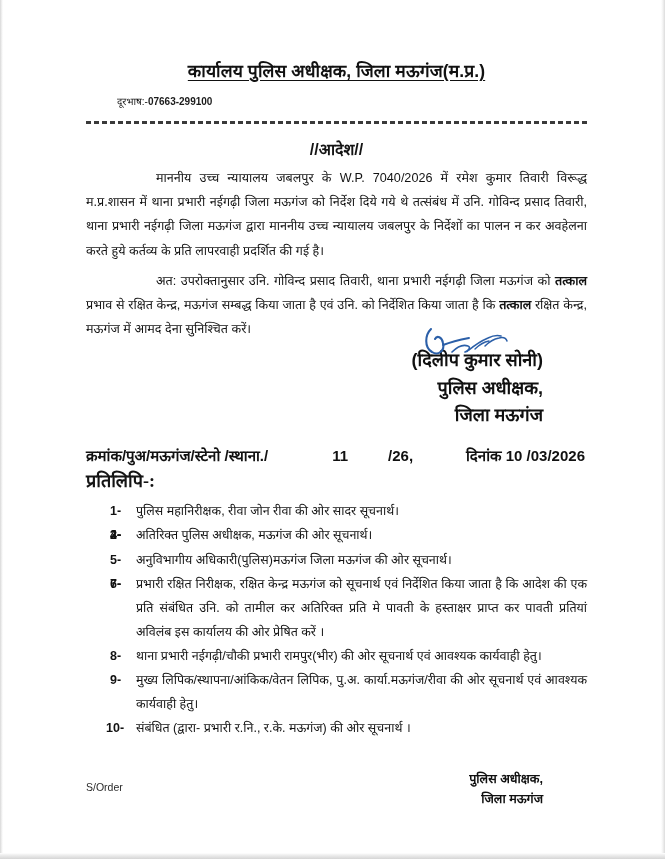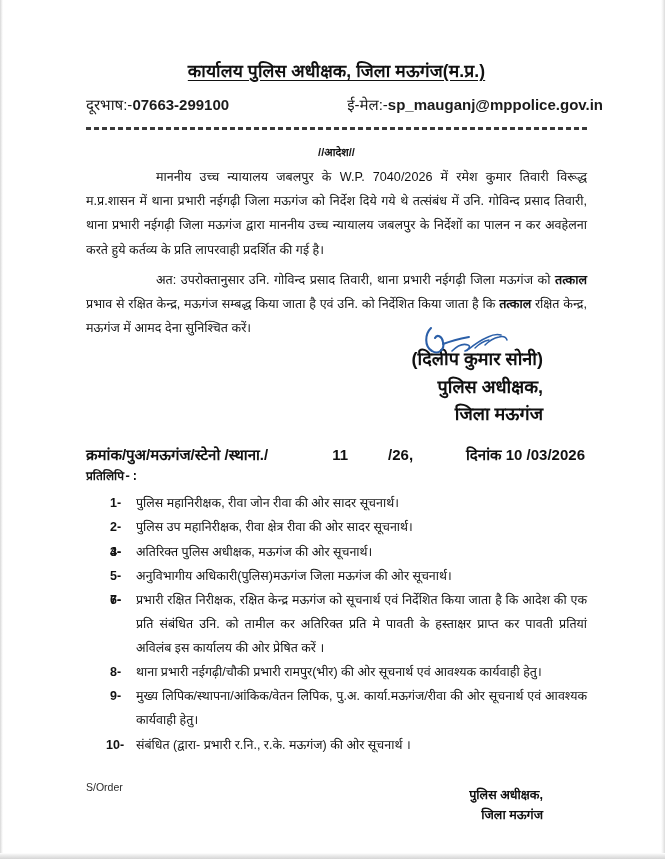--- a/index.html
+++ b/index.html
@@ -65,22 +65,23 @@
     text-decoration: underline;
     text-underline-offset: 3px;
     color: #111;
   }
   .contact-row {
     display: flex;
     justify-content: flex-start;
     align-items: center;
     margin-top: 12px;
     font-family: "Liberation Sans", "DejaVu Sans", sans-serif;
-    font-size: 15px;
+    font-size: 10px;
     color: #1b1b1b;
+    margin-left: 31px;
   }
   .contact-phone {
     font-weight: bold;
     white-space: nowrap;
   }
   .contact-phone .lbl { font-weight: normal; }
   .contact-email {
     font-weight: bold;
     white-space: nowrap;
     margin-left: 118px;
@@ -93,21 +94,21 @@
     width: 100%;
     background-image: repeating-linear-gradient(
       to right, #3a3a3a 0px, #3a3a3a 5px, transparent 5px, transparent 8px);
   }
 
   
   .aadesh {
     text-align: center;
     font-family: "Liberation Sans", "DejaVu Sans", sans-serif;
     font-weight: bold;
-    font-size: 11px;
+    font-size: 16px;
     margin-top: 14px;
   }
 
   .body-para {
     margin-top: 6px;
     font-family: "Liberation Sans", "DejaVu Sans", sans-serif;
     font-size: 12.6px;
     line-height: 1.92;
     text-align: justify;
     text-justify: inter-word;
@@ -148,22 +149,22 @@
     font-size: 15px;
     font-weight: bold;
     color: #111;
   }
   .ref-left { white-space: nowrap; }
   .ref-num { margin-left: 64px; text-align: right; }
   .ref-slash { margin-left: 40px; }
   .ref-date { margin-left: auto; white-space: nowrap; padding-right: 2px; }
   .pratilipi {
     margin-top: 3px;
-    font-family: Liberation Mono, monospace;
-    font-size: 12px;
+    font-family: Liberation Serif, serif;
+    font-size: 18px;
     font-weight: bold;
   }
 
   
   ol.copy-list {
     list-style: none;
     margin: 7px 0 0 0;
     padding: 0 0 0 24px;
   }
   ol.copy-list > li {
@@ -220,21 +221,20 @@
   <div id="edge-left"></div>
   <div id="edge-right"></div>
   <div id="edge-bottom"></div>
 
   <div id="doc">
 
     <div class="office-title">कार्यालय पुलिस अधीक्षक, जिला मऊगंज(म.प्र.)</div>
 
     <div class="contact-row">
       <div class="contact-phone"><span class="lbl">दूरभाष:-</span><span>07663-299100</span></div>
-      <div class="contact-email"><span class="lbl">ई-मेल:-</span><span>sp_mauganj@mppolice.gov.in</span></div>
     </div>
 
     <div class="rule"></div>
 
     <div class="aadesh">//आदेश//</div>
 
     <div class="body-para indent"><span>माननीय उच्च न्यायालय जबलपुर के W.P. 7040/2026 में रमेश कुमार तिवारी विरूद्ध</span>
       <span>म.प्र.शासन में थाना प्रभारी नईगढ़ी जिला मऊगंज को निर्देश दिये गये थे तत्संबंध में उनि. गोविन्द प्रसाद</span>
       <span>तिवारी, थाना प्रभारी नईगढ़ी जिला मऊगंज द्वारा माननीय उच्च न्यायालय जबलपुर के निर्देशों का पालन</span>
       <span>न कर अवहेलना करते हुये कर्तव्य के प्रति लापरवाही प्रदर्शित की गई है।</span>
@@ -264,21 +264,21 @@
       <span class="ref-num">11</span>
       <span class="ref-slash">/26,</span>
       <span class="ref-date"><span>दिनांक</span>
         <span>10 /03/2026</span></span>
     </div>
 
     <div class="pratilipi">प्रतिलिपि-:</div>
 
     <ol class="copy-list" id="copy-list">
         <li><span class="num">1-</span><span class="txt">पुलिस महानिरीक्षक, रीवा जोन रीवा की ओर सादर सूचनार्थ।</span></li>
-        <li><span class="num">2-</span><span class="txt">पुलिस उप महानिरीक्षक, रीवा क्षेत्र रीवा की ओर सादर सूचनार्थ।</span></li>
+        <li><span class="num">2-</span></li>
         <li><span class="num">3-</span></li>
         <li><span class="num">4-</span><span class="txt">अतिरिक्त पुलिस अधीक्षक, मऊगंज की ओर सूचनार्थ।</span></li>
         <li><span class="num">5-</span><span class="txt">अनुविभागीय अधिकारी(पुलिस)मऊगंज जिला मऊगंज की ओर सूचनार्थ।</span></li>
         <li class="emph"><span class="num">6-</span></li>
         <li><span class="num">7-</span><span class="txt">प्रभारी रक्षित निरीक्षक, रक्षित केन्द्र मऊगंज को सूचनार्थ एवं निर्देशित किया जाता है कि आदेश की एक प्रति संबंधित उनि. को तामील कर अतिरिक्त प्रति मे पावती के हस्ताक्षर प्राप्त कर पावती प्रतियां अविलंब इस कार्यालय की ओर प्रेषित करें ।</span></li>
         <li><span class="num">8-</span><span class="txt">थाना प्रभारी नईगढ़ी/चौकी प्रभारी रामपुर(भीर) की ओर सूचनार्थ एवं आवश्यक कार्यवाही हेतु।</span></li>
         <li><span class="num">9-</span><span class="txt">मुख्य लिपिक/स्थापना/आंकिक/वेतन लिपिक, पु.अ. कार्या.मऊगंज/रीवा की ओर सूचनार्थ एवं आवश्यक कार्यवाही हेतु।</span></li>
         <li class=" wide"><span class="num">10-</span><span class="txt">संबंधित (द्वारा- प्रभारी र.नि., र.के. मऊगंज) की ओर सूचनार्थ ।</span></li>
       </ol>
 

